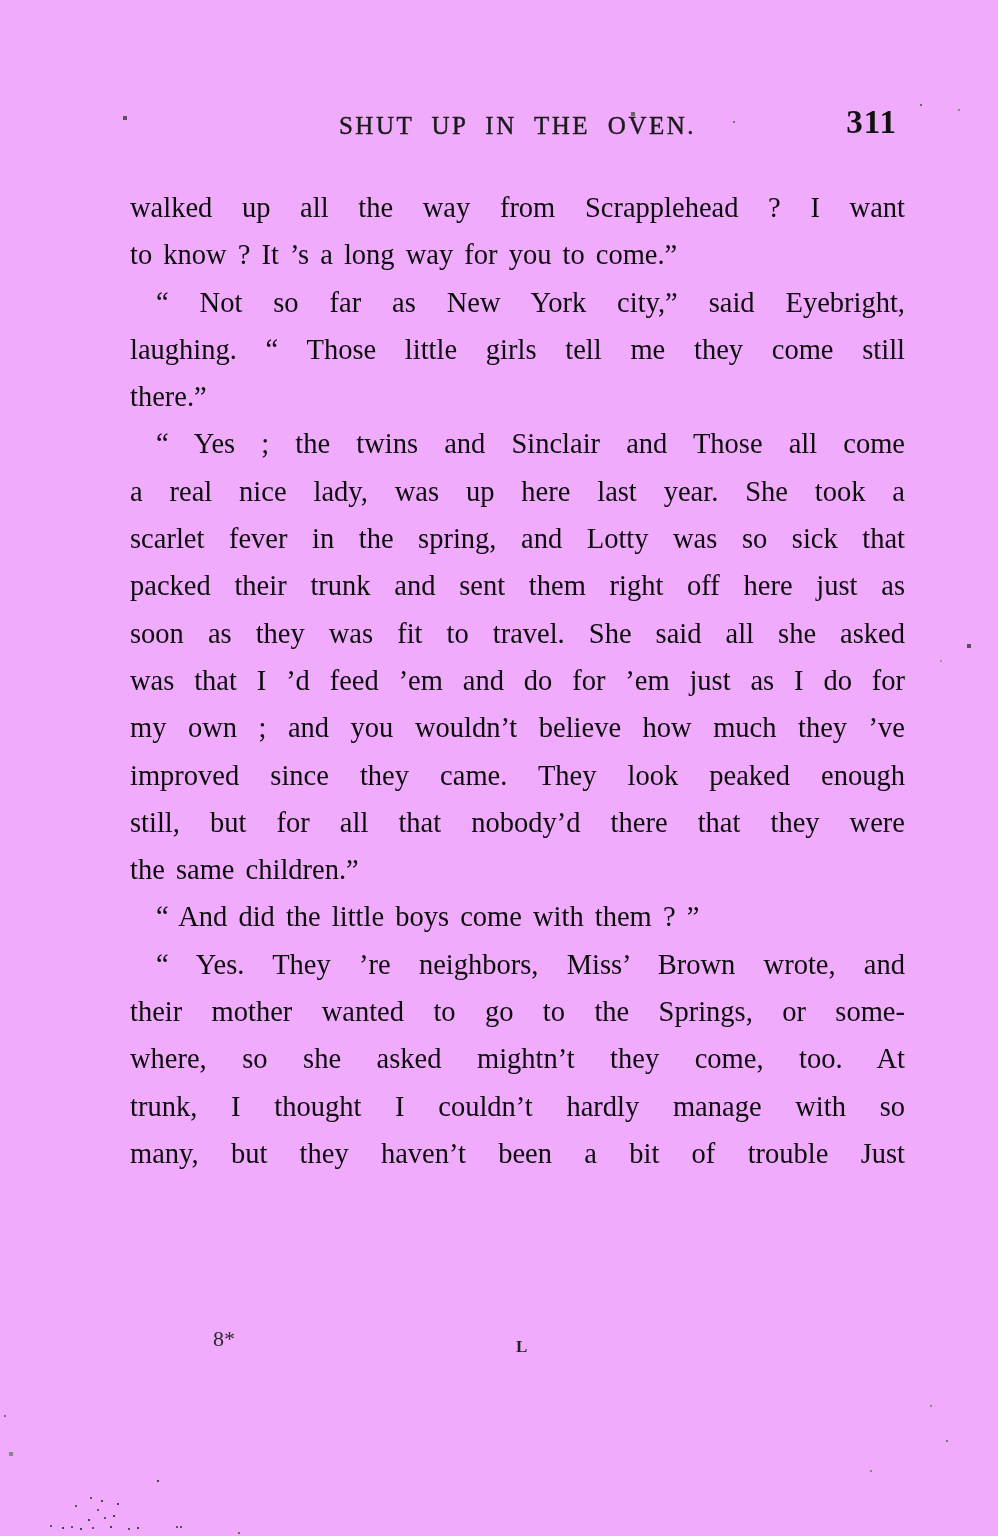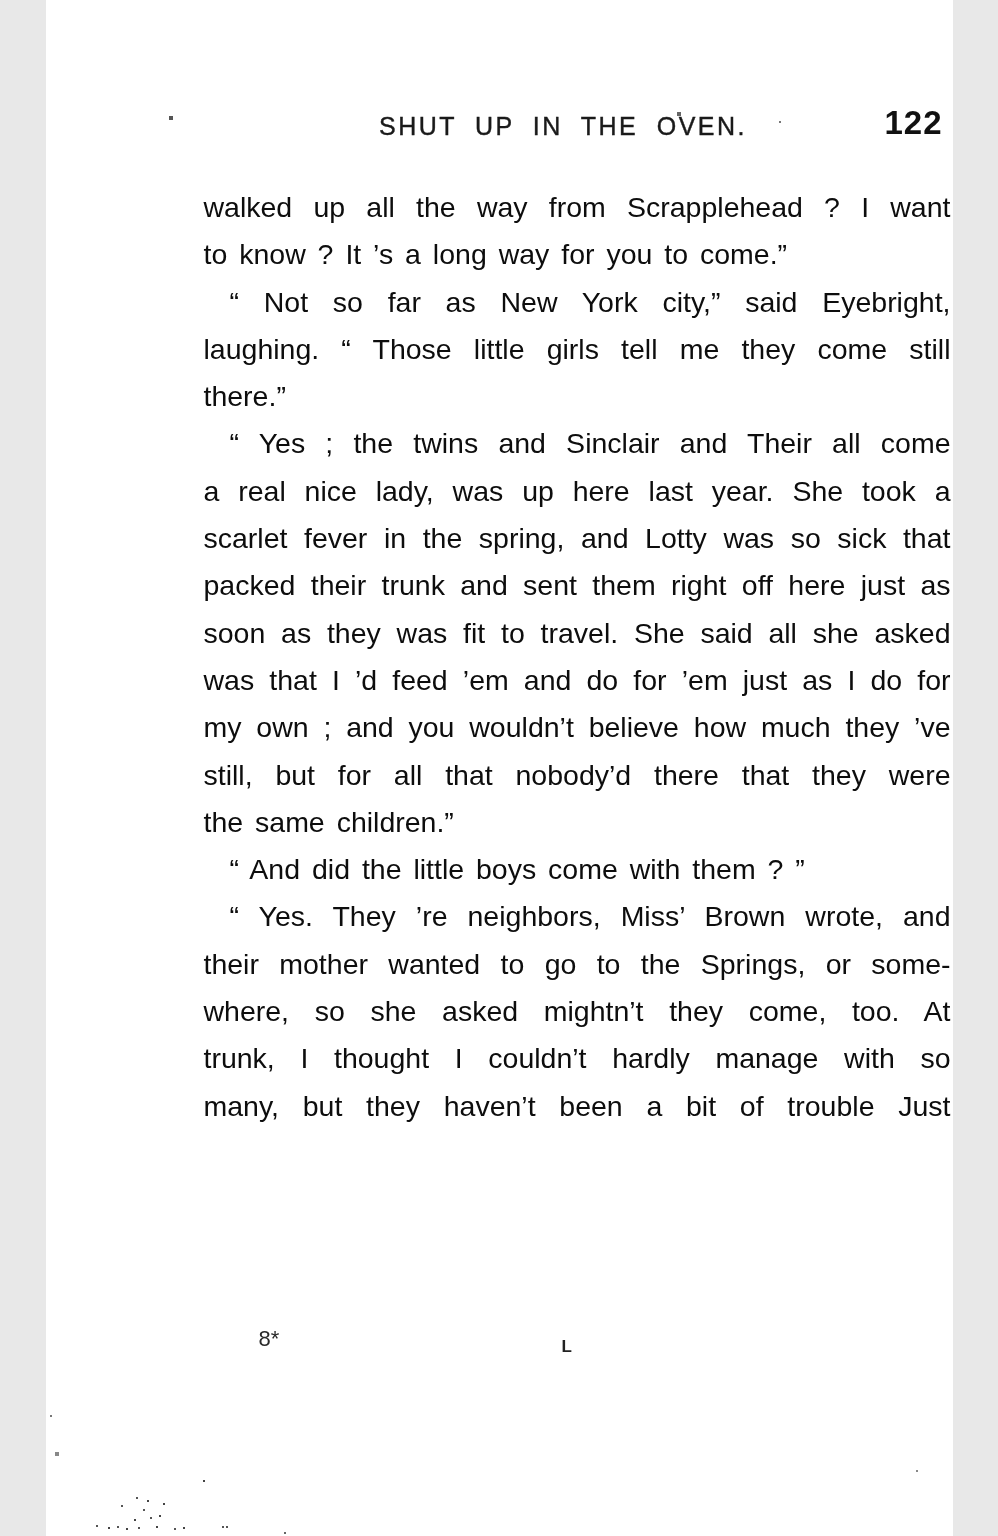--- a/index.html
+++ b/index.html
@@ -1,23 +1,23 @@
 <!DOCTYPE html>
 <html><head>
 <meta charset="utf-8">
 <style>
   html, body { margin: 0; padding: 0; background: #e8e8e8; }
   .page {
     position: relative;
-    width: 907px;
+    width: 998px;
     height: 1536px;
-    background: #ffffff;
+    background: #f0abfc;
     margin: 0 auto;
     overflow: hidden;
-    font-family: Liberation Sans, sans-serif;
+    font-family: Liberation Serif, serif;
     color: #101010;
   }
 
   
   .header {
     position: absolute;
     left: 130px;
     top: 108px;
     width: 775px;
     height: 40px;
@@ -50,21 +50,20 @@
     width: 775px;
     font-size: 28.5px;
     line-height: 47.3px;
     color: #0d0d0d;
   }
   .line {
     text-align: justify;
     text-align-last: justify;
     white-space: normal;
     height: 47.3px;
-    margin-left: 28px;
   }
   .line.indent { padding-left: 26px; }
   .line.end {
     text-align-last: left;
     word-spacing: 0.14em;
   }
 
   
   .sig-mark {
     position: absolute;
@@ -123,37 +122,38 @@
       10px 1453px 0 1px #888;
   }
 </style>
 </head>
 <body>
 
 <div class="page">
 
   <div class="header">
     <span class="running-title">SHUT UP IN THE OVEN.</span>
-    <span class="page-number">122</span>
+    <span class="page-number">311</span>
   </div>
 
   <div class="body-text">
 
   <div class="line">walked up all the way from Scrapplehead ?  I want</div>
       <div class="line end">to know ?  It ’s a long way for you to come.”</div>
       <div class="line indent">“ Not so far as New York city,” said Eyebright,</div>
       <div class="line">laughing.  “ Those little girls tell me they come still</div>
       <div class="line end">there.”</div>
-      <div class="line indent">“ Yes ; the twins and Sinclair and Their all come</div>
+      <div class="line indent">“ Yes ; the twins and Sinclair and Those all come</div>
       <div class="line">a real nice lady, was up here last year.  She took a</div>
       <div class="line">scarlet fever in the spring, and Lotty was so sick that</div>
       <div class="line">packed their trunk and sent them right off here just as</div>
       <div class="line">soon as they was fit to travel.  She said all she asked</div>
       <div class="line">was that I ’d feed ’em and do for ’em just as I do for</div>
       <div class="line">my own ; and you wouldn’t believe how much they ’ve</div>
+      <div class="line">improved since they came.  They look peaked enough</div>
       <div class="line">still, but for all that nobody’d there that they were</div>
       <div class="line end">the same children.”</div>
       <div class="line indent end">“ And did the little boys come with them ? ”</div>
       <div class="line indent">“ Yes.  They ’re neighbors, Miss’ Brown wrote, and</div>
       <div class="line">their mother wanted to go to the Springs, or some-</div>
       <div class="line">where, so she asked mightn’t they come, too.  At</div>
       <div class="line">trunk, I thought I couldn’t hardly manage with so</div>
       <div class="line">many, but they haven’t been a bit of trouble  Just</div>
     </div>
 

